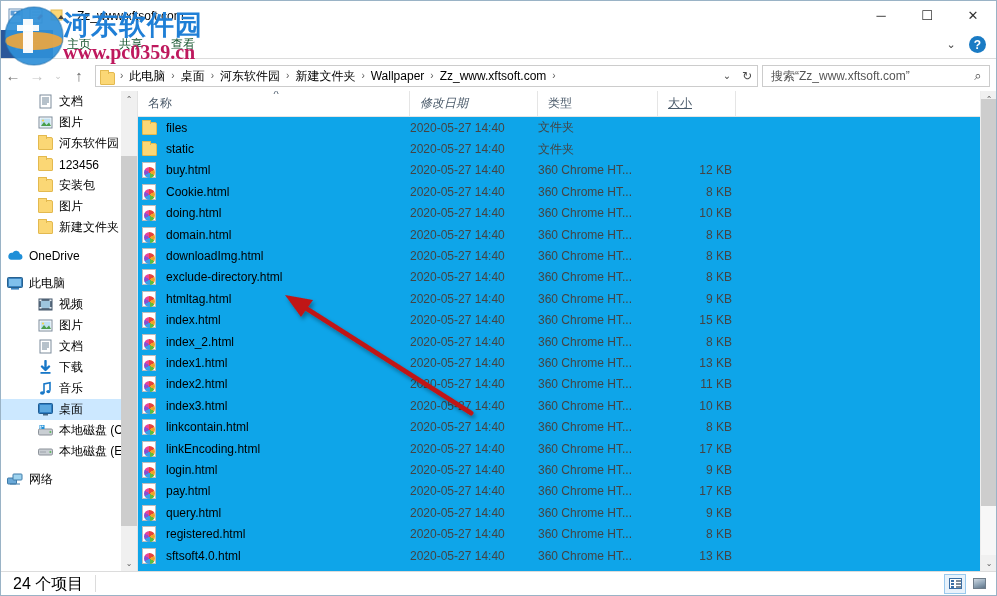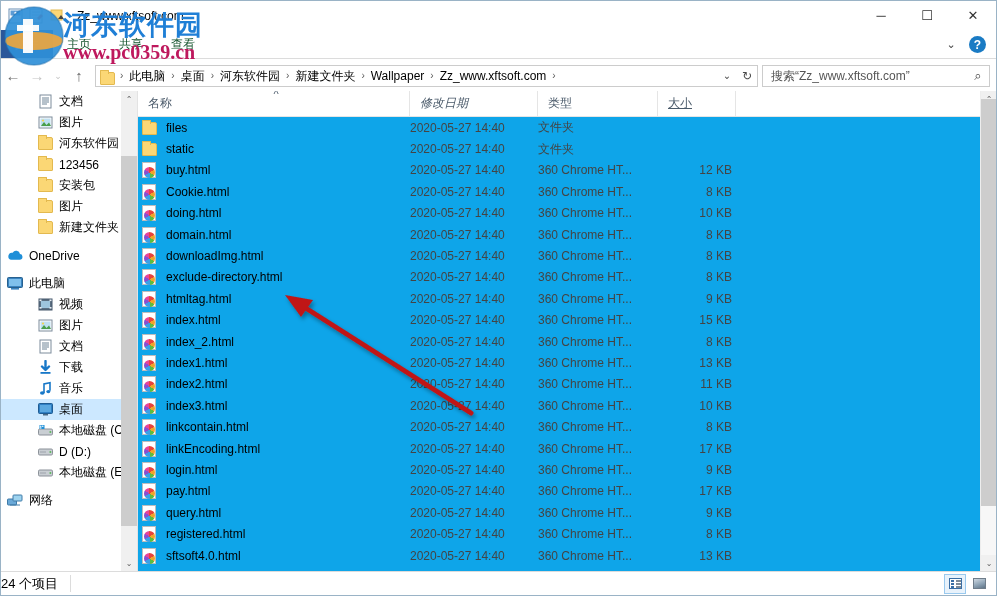--- a/index.html
+++ b/index.html
@@ -315,21 +315,22 @@
 
   
   #statusbar {
     position: absolute; left: 0; bottom: 0;
     width: 995px; height: 24px;
     background: #ffffff;
     border-top: 1px solid #dcdcdc;
     display: flex; align-items: center;
   }
   #status-text {
-    font-size: 13px; color: #000;
+    font-size: 16px; color: #000;
+    padding-left: 12px;
     border-right: 1px solid #dcdcdc;
     height: 17px; line-height: 17px;
     padding-right: 12px;
   }
   .view-btns {
     margin-left: auto; margin-right: 6px;
     display: flex; align-items: center; gap: 2px;
   }
   .view-btn {
     width: 22px; height: 20px;
@@ -632,30 +633,20 @@
             <span class="nav-label">本地磁盘 (C:)</span>
           </div>
           <div class="nav-item nav-indent-1">
             <span class="nav-ico">
               <svg width="15" height="11" viewBox="0 0 15 11">
                 <rect x="0.5" y="3" width="14" height="6" rx="1.2" fill="#c9ced3" stroke="#8b9199"></rect>
                 <circle cx="12.4" cy="6" r="1" fill="#5db85d"></circle>
                 <rect x="2" y="5.3" width="6" height="1.4" fill="#aab0b7"></rect>
               </svg>
             </span>
-            <span class="nav-label">D (D:)</span>
-          </div>
-          <div class="nav-item nav-indent-1">
-            <span class="nav-ico">
-              <svg width="15" height="11" viewBox="0 0 15 11">
-                <rect x="0.5" y="3" width="14" height="6" rx="1.2" fill="#c9ced3" stroke="#8b9199"></rect>
-                <circle cx="12.4" cy="6" r="1" fill="#5db85d"></circle>
-                <rect x="2" y="5.3" width="6" height="1.4" fill="#aab0b7"></rect>
-              </svg>
-            </span>
             <span class="nav-label">本地磁盘 (E:)</span>
           </div>
           <div class="nav-gap"></div>
           <div class="nav-item">
             <span class="nav-ico">
               <svg width="16" height="14" viewBox="0 0 16 14">
                 <rect x="0.5" y="5" width="9" height="6" rx="0.8" fill="#6aa9d8" stroke="#3f7ba8"></rect>
                 <rect x="6" y="1" width="9" height="6" rx="0.8" fill="#9ed3ef" stroke="#3f7ba8"></rect>
                 <path d="M3 11h10" stroke="#3f7ba8" stroke-width="1"></path>
               </svg>

